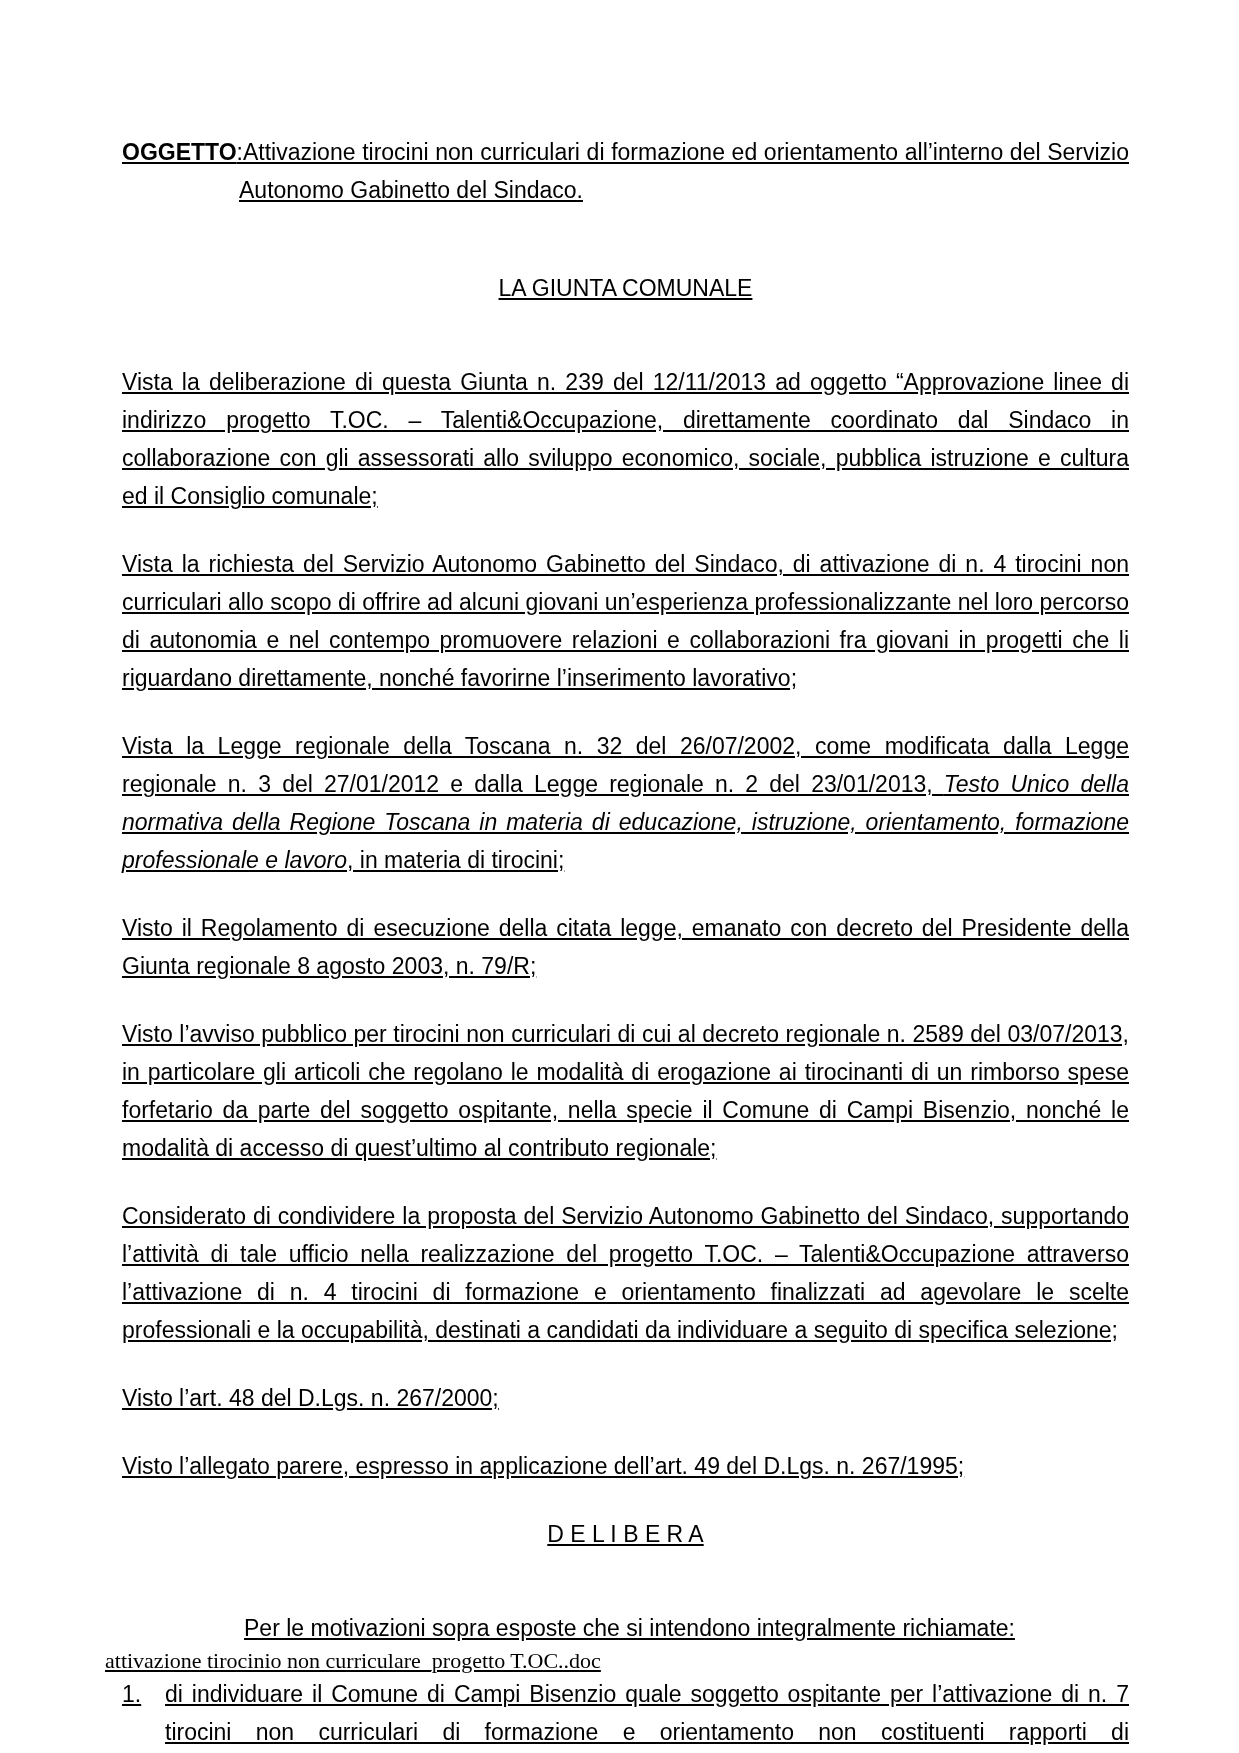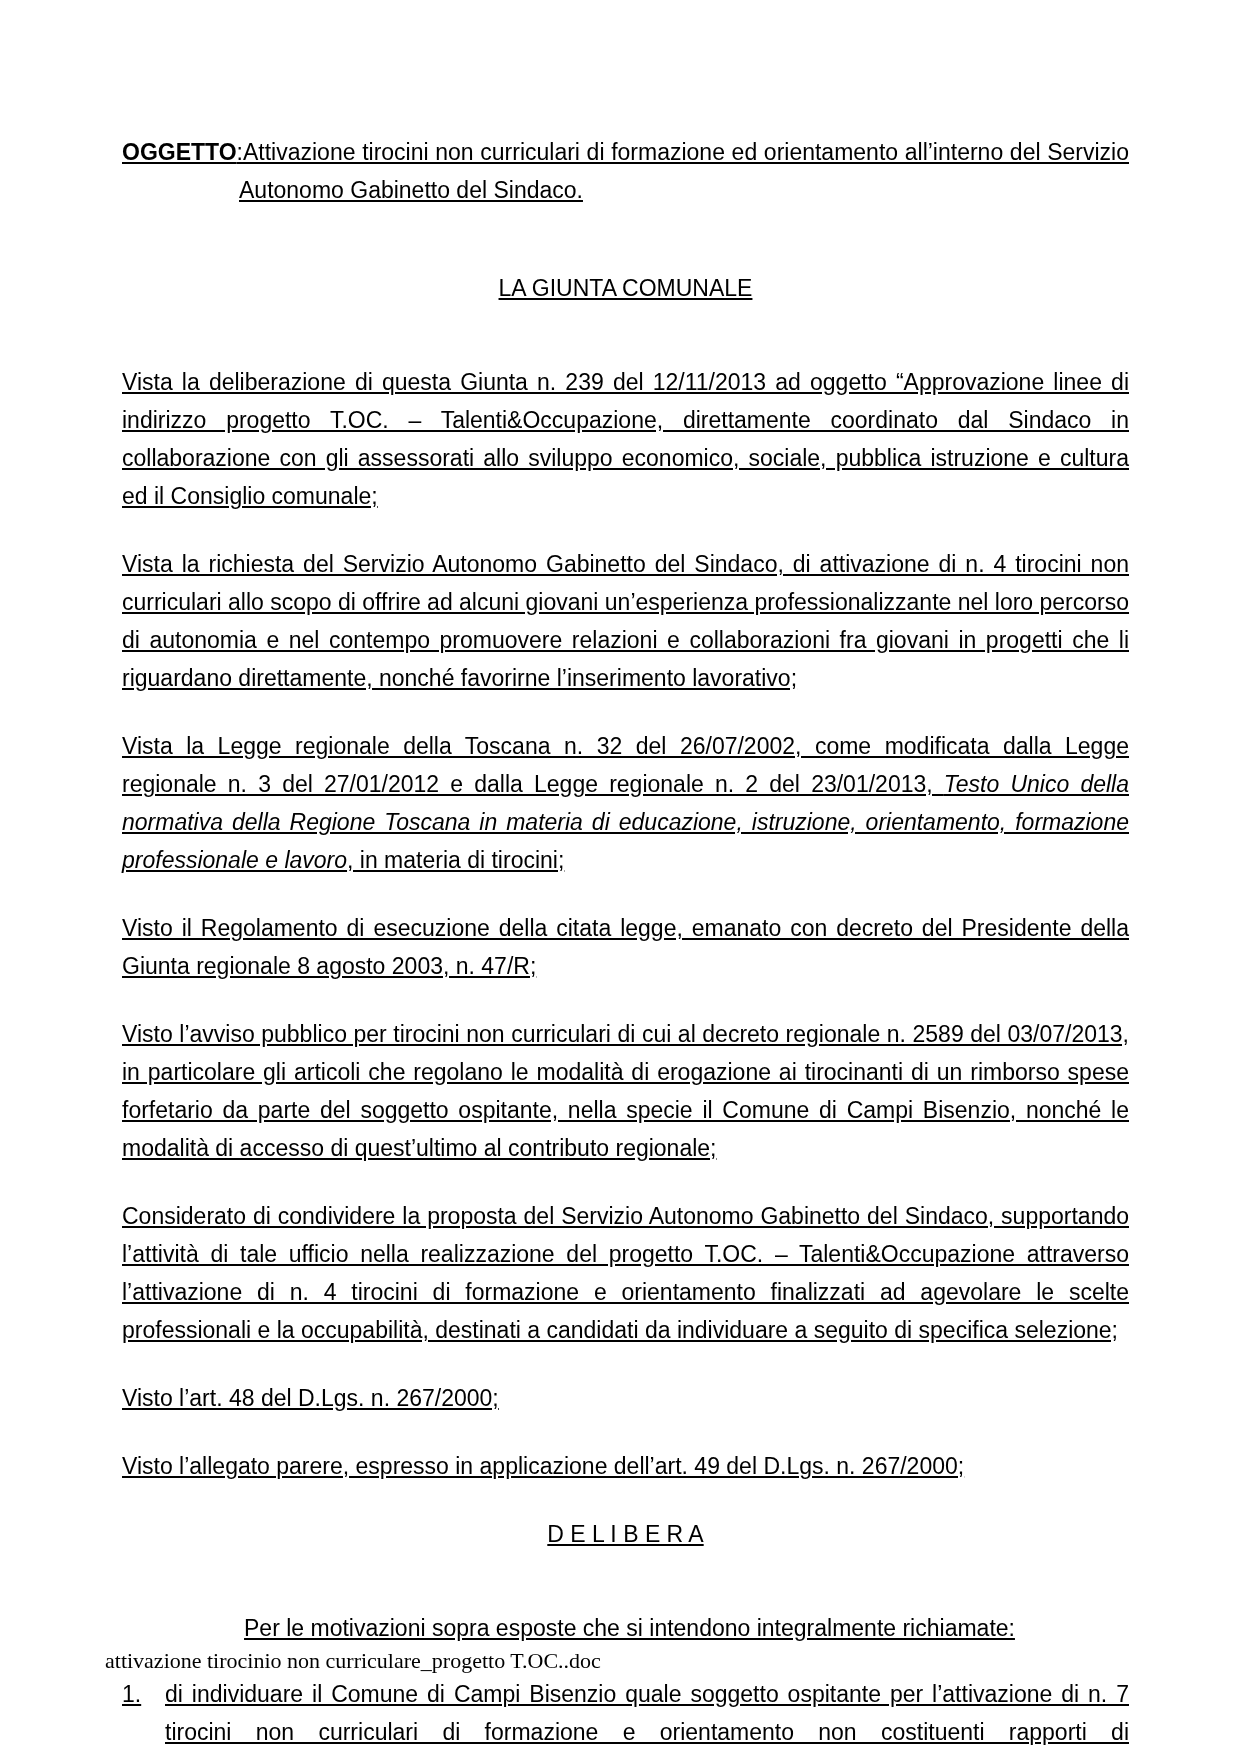--- a/index.html
+++ b/index.html
@@ -40,41 +40,42 @@
   .li-num { width: 43px; flex: none; }
   .li-text { flex: 1; text-align: justify; text-align-last: justify; }
   .footer {
     position: absolute;
     left: 105px;
     top: 1648px;
     font-family: "Liberation Serif", "DejaVu Serif", serif;
     font-size: 22px;
     line-height: 26px;
     color: #000;
+    text-decoration: underline;
   }
 </style>
 </head>
 <body>
 
 <div class="page">
   <div class="content">
 
     <p class="subject"><span class="b">OGGETTO</span><span>:Attivazione tirocini non curriculari di formazione ed orientamento all’interno del Servizio Autonomo Gabinetto del Sindaco.</span></p>
 
     <p class="center h-giunta">LA GIUNTA COMUNALE</p>
 
     <div id="paragraphs">
         <p class="para"><span>Vista la deliberazione di questa Giunta n. 239 del 12/11/2013 ad oggetto “Approvazione linee di indirizzo progetto T.OC. – Talenti&amp;Occupazione, direttamente coordinato dal Sindaco in collaborazione con gli assessorati allo sviluppo economico, sociale, pubblica istruzione e cultura ed il Consiglio comunale;</span></p>
         <p class="para"><span>Vista la richiesta del Servizio Autonomo Gabinetto del Sindaco, di attivazione di n. 4 tirocini non curriculari allo scopo di offrire ad alcuni giovani un’esperienza professionalizzante nel loro percorso di autonomia e nel contempo promuovere relazioni e collaborazioni fra giovani in progetti che li riguardano direttamente, nonché favorirne l’inserimento lavorativo;</span></p>
         <p class="para"><span>Vista la Legge regionale della Toscana n. 32 del 26/07/2002, come modificata dalla Legge regionale n. 3 del 27/01/2012 e dalla Legge regionale n. 2 del 23/01/2013, </span><span class="it">Testo Unico della normativa della Regione Toscana in materia di educazione, istruzione, orientamento, formazione professionale e lavoro</span><span>, in materia di tirocini;</span></p>
-        <p class="para"><span>Visto il Regolamento di esecuzione della citata legge, emanato con decreto del Presidente della Giunta regionale 8 agosto 2003, n. 47/R;</span></p>
+        <p class="para"><span>Visto il Regolamento di esecuzione della citata legge, emanato con decreto del Presidente della Giunta regionale 8 agosto 2003, n. 79/R;</span></p>
         <p class="para"><span>Visto l’avviso pubblico per tirocini non curriculari di cui al decreto regionale n. 2589 del 03/07/2013, in particolare gli articoli che regolano le modalità di erogazione ai tirocinanti di un rimborso spese forfetario da parte del soggetto ospitante, nella specie il Comune di Campi Bisenzio, nonché le modalità di accesso di quest’ultimo al contributo regionale;</span></p>
         <p class="para"><span>Considerato di condividere la proposta del Servizio Autonomo Gabinetto del Sindaco, supportando l’attività di tale ufficio nella realizzazione del progetto T.OC. – Talenti&amp;Occupazione attraverso l’attivazione di n. 4 tirocini di formazione e orientamento finalizzati ad agevolare le scelte professionali e la occupabilità, destinati a candidati da individuare a seguito di specifica selezione;</span></p>
         <p class="para"><span>Visto l’art. 48 del D.Lgs. n. 267/2000;</span></p>
-        <p class="para"><span>Visto l’allegato parere, espresso in applicazione dell’art. 49 del D.Lgs. n. 267/2000;</span></p>
+        <p class="para"><span>Visto l’allegato parere, espresso in applicazione dell’art. 49 del D.Lgs. n. 267/1995;</span></p>
       </div>
 
     <p class="center h-delibera">D E L I B E R A</p>
 
     <p class="intro">Per le motivazioni sopra esposte che si intendono integralmente richiamate:</p>
 
     <div class="list" id="list">
         <div class="li">
           <span class="li-num">1.</span>
           <span class="li-text">di individuare il Comune di Campi Bisenzio quale soggetto ospitante per l’attivazione di n. 7 tirocini non curriculari di formazione e orientamento non costituenti rapporti di</span>

